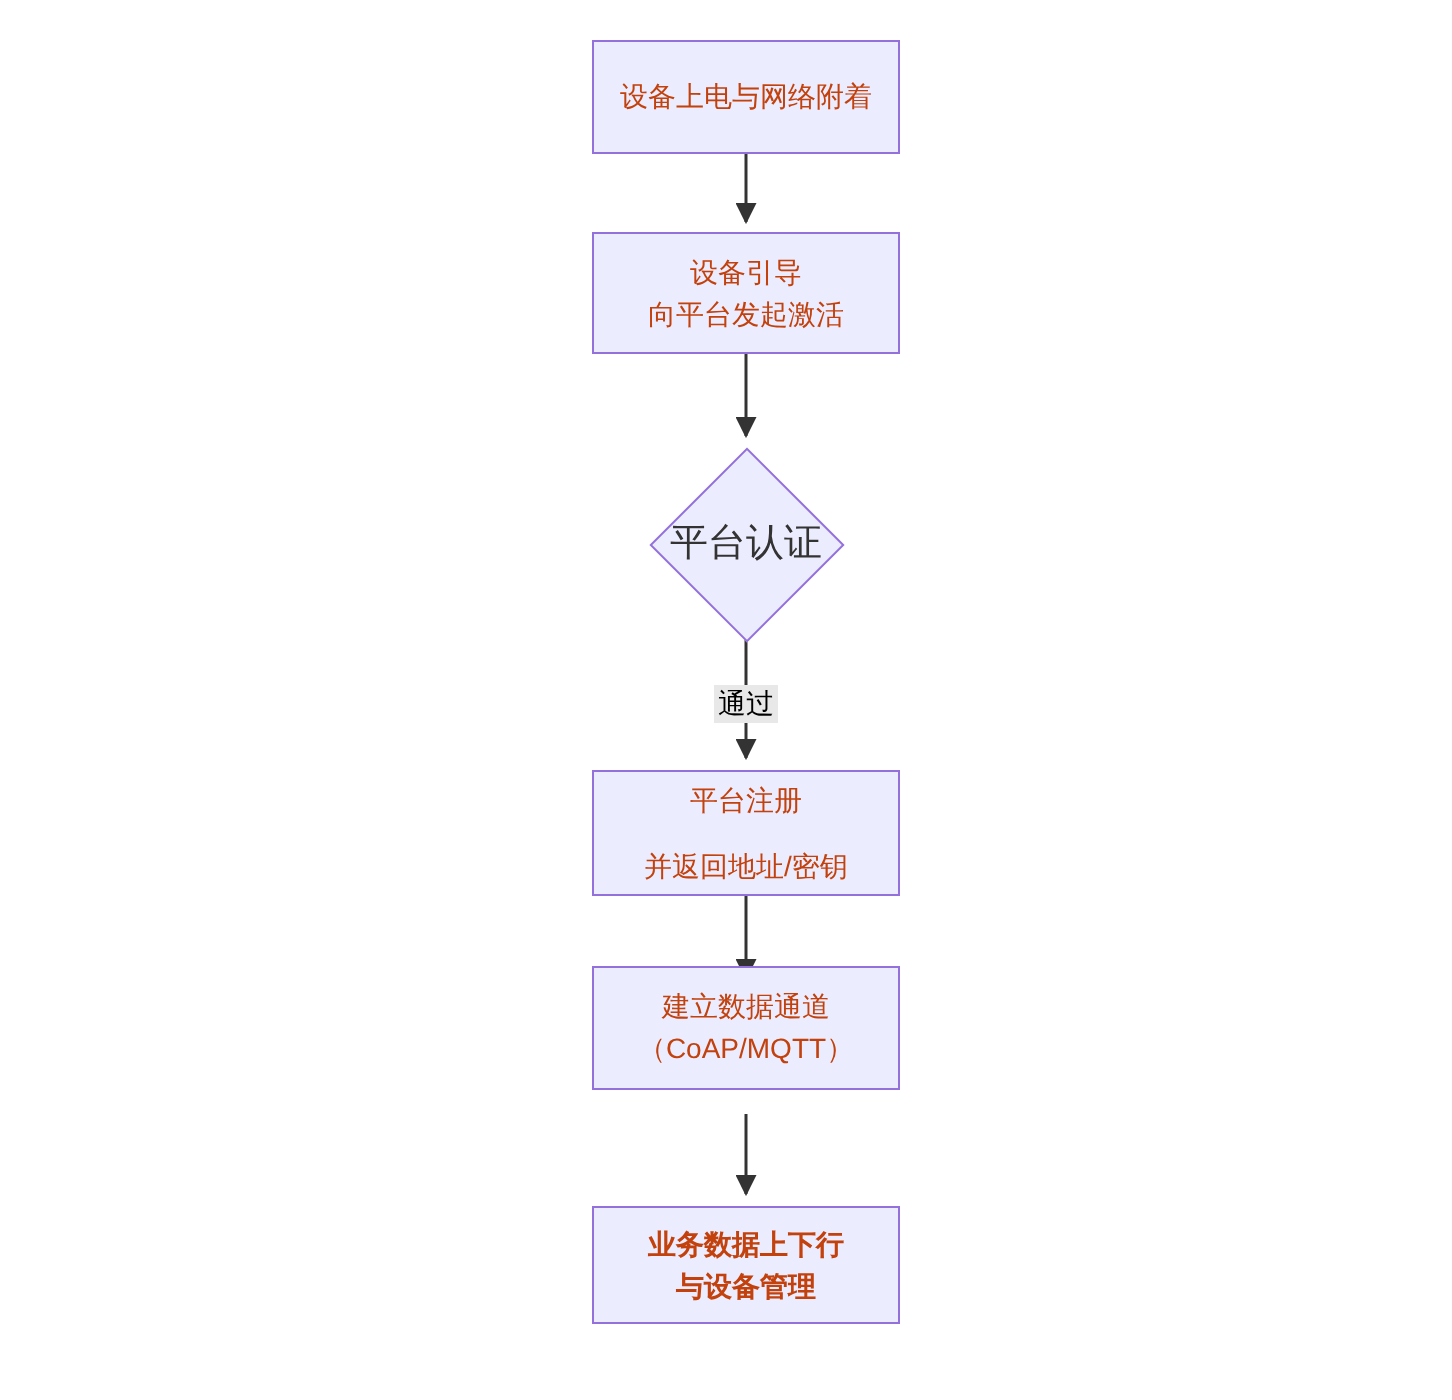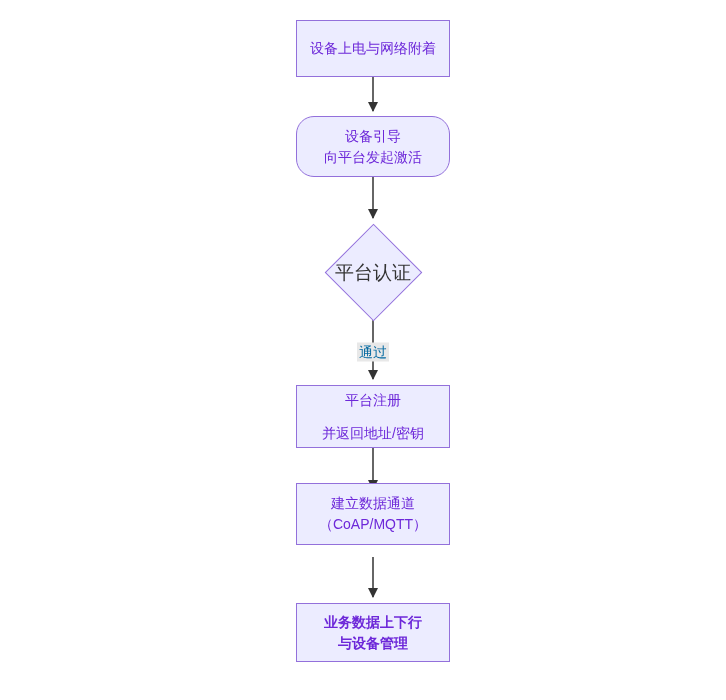--- a/index.html
+++ b/index.html
@@ -19,21 +19,21 @@
   .node {
     position: absolute;
     box-sizing: border-box;
     width: 154px;
     background: #ECECFF;
     border: 1px solid #9370DB;
     display: flex;
     flex-direction: column;
     align-items: center;
     justify-content: center;
-    color: #6d28d9;
+    color: #c2410c;
     font-size: 14px;
     line-height: 21px;
     text-align: center;
     z-index: 2;
   }
   .diamond-shape {
     position: absolute;
     box-sizing: border-box;
     width: 69px;
     height: 69px;
@@ -48,21 +48,21 @@
     font-size: 19px;
     line-height: 21px;
     text-align: center;
     z-index: 3;
     transform: translate(-50%, -50%);
     white-space: nowrap;
   }
   .edge-label {
     position: absolute;
     background: #e8e8e8;
-    color: #0369a1;
+    color: #000000;
     font-size: 14px;
     line-height: 19px;
     padding: 0 2px;
     z-index: 3;
     transform: translate(-50%, -50%);
     white-space: nowrap;
   }
 </style>
 </head>
 <body>
@@ -79,21 +79,21 @@
     <line x1="373" y1="177" x2="373" y2="218" stroke="#333333" stroke-width="1.5" marker-end="url(#arrowhead)"></line>
     <line x1="373" y1="320" x2="373" y2="379" stroke="#333333" stroke-width="1.5" marker-end="url(#arrowhead)"></line>
     <line x1="373" y1="448" x2="373" y2="489" stroke="#333333" stroke-width="1.5" marker-end="url(#arrowhead)"></line>
     <line x1="373" y1="557" x2="373" y2="597" stroke="#333333" stroke-width="1.5" marker-end="url(#arrowhead)"></line>
   </svg>
 
   <div class="node" style="left:296px; top:20px; height:57px;">
     <span>设备上电与网络附着</span>
   </div>
 
-  <div class="node" style="left:296px; top:116px; height:61px;border-radius:18px;">
+  <div class="node" style="left:296px; top:116px; height:61px;">
     <span>设备引导</span>
     <span>向平台发起激活</span>
   </div>
 
   <div class="diamond-shape" style="left:339px; top:238px;"></div>
   <div class="diamond-label" style="left:373px; top:272px;">平台认证</div>
 
   <div class="edge-label" style="left:373px; top:352px;">通过</div>
 
   <div class="node" style="left:296px; top:385px; height:63px;gap:12px;">

